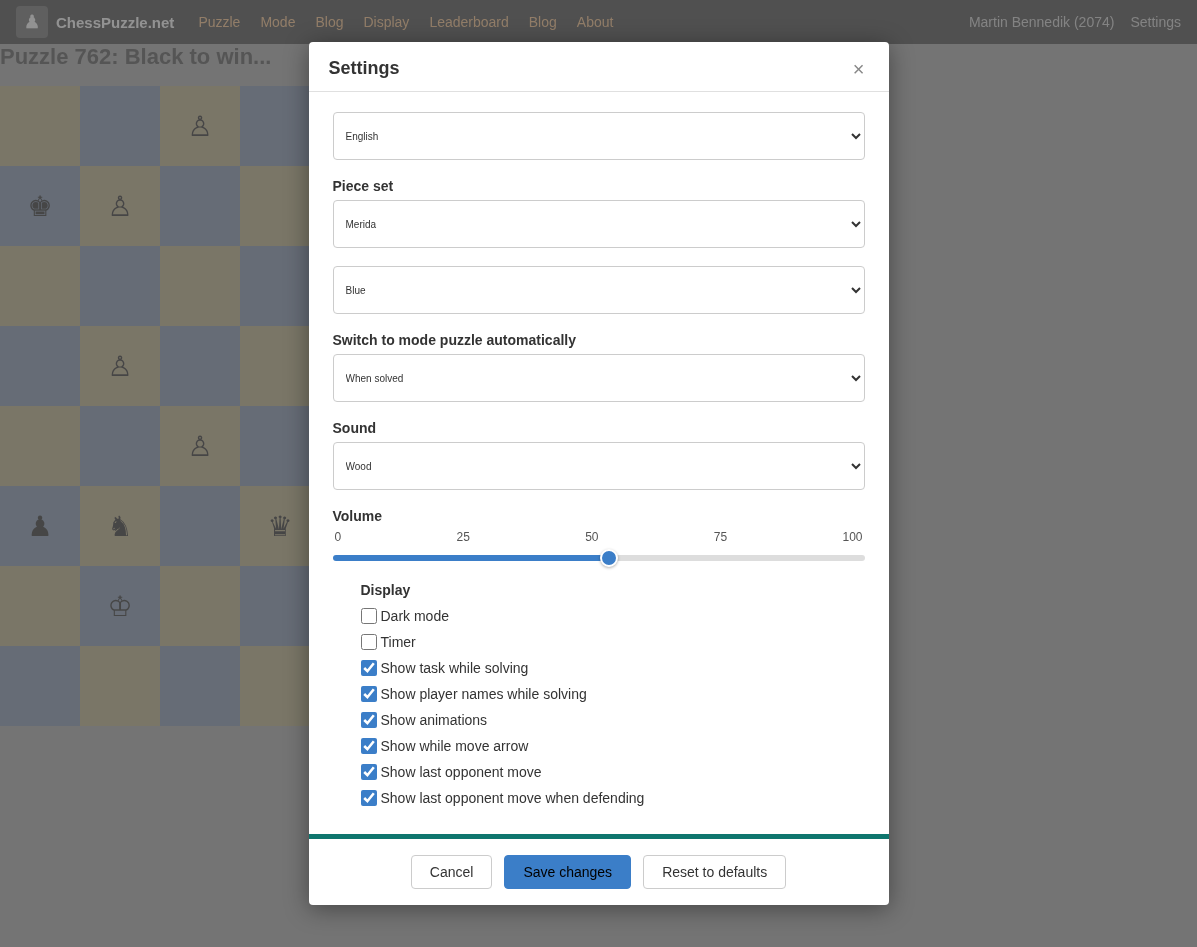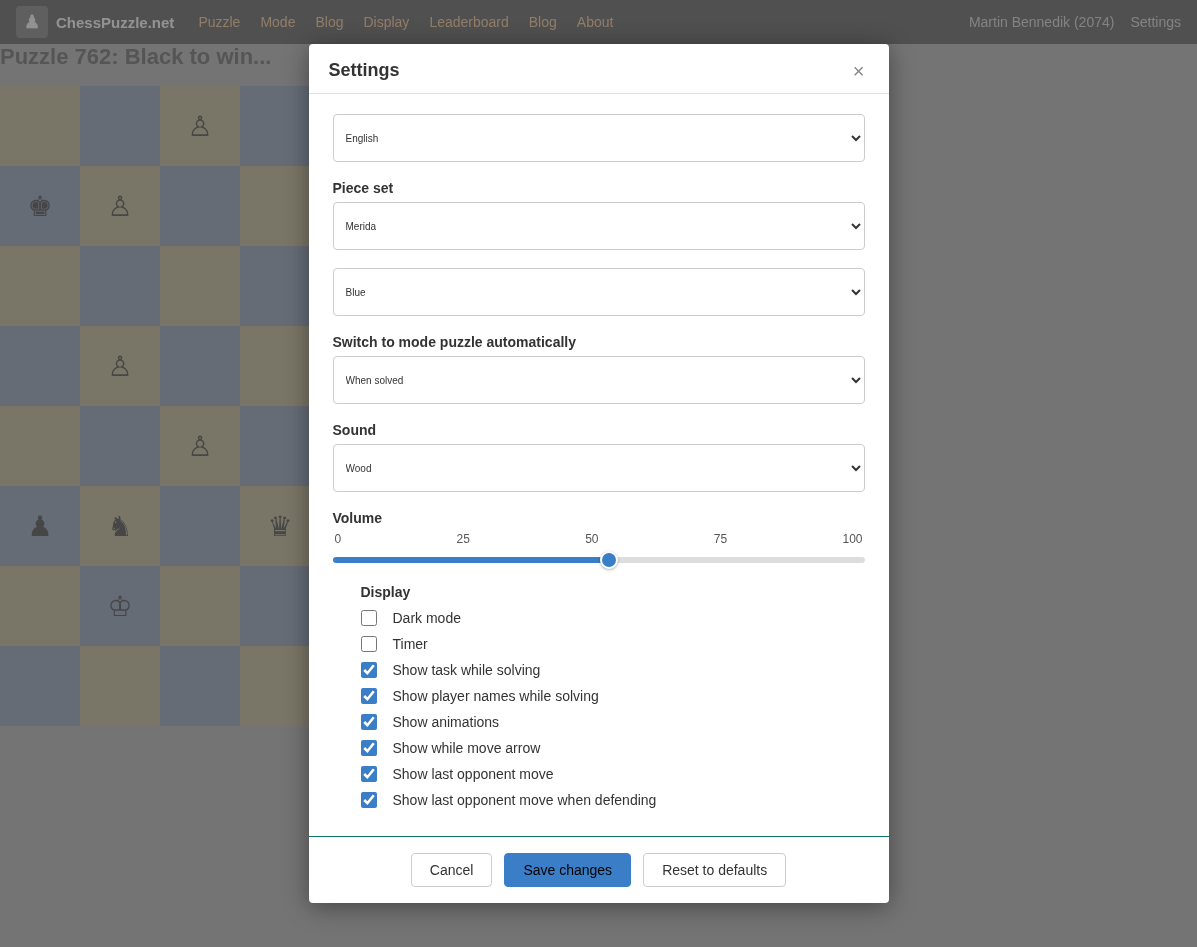--- a/index.html
+++ b/index.html
@@ -126,21 +126,21 @@
       line-height: 1;
       padding: 0 4px;
     }
     .modal-body {
       padding: 20px 24px;
       overflow-y: auto;
       flex: 1;
     }
     .modal-footer {
       padding: 16px 24px;
-      border-top: 1px solid #0f766e;
+      border-top: 5px solid #0f766e;
       display: flex;
       justify-content: center;
       gap: 12px;
     }
 
     
     .form-group {
       margin-bottom: 18px;
     }
     .form-label {
@@ -205,21 +205,21 @@
       margin-bottom: 10px;
     }
     .checkbox-group {
       display: flex;
       flex-direction: column;
       gap: 10px;
     }
     .checkbox-item {
       display: flex;
       align-items: flex-start;
-      gap: 16px;
+      gap: 4px;
       cursor: pointer;
     }
     .checkbox-item input[type="checkbox"] {
       width: 16px;
       height: 16px;
       cursor: pointer;
       accent-color: #3b7ec8;
     }
     .checkbox-item label {
       font-size: 14px;

